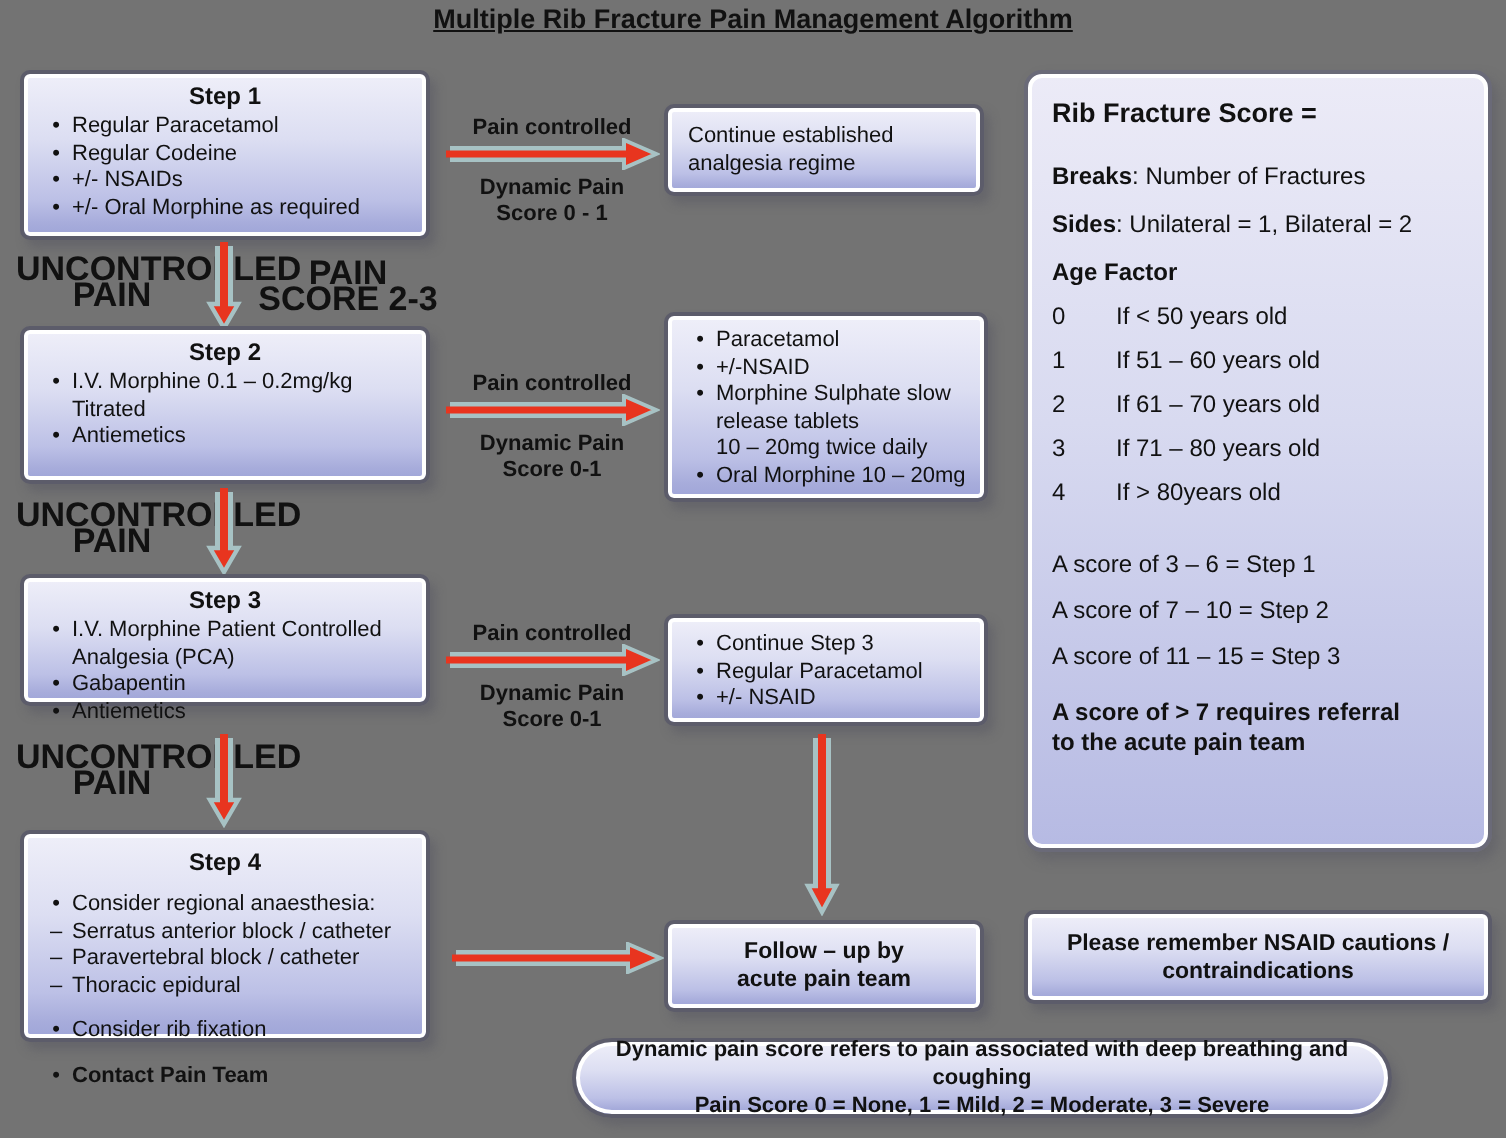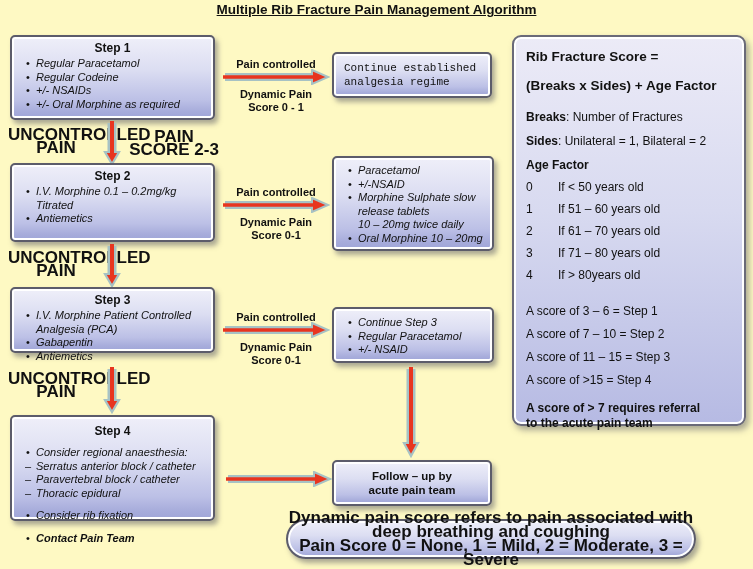--- a/index.html
+++ b/index.html
@@ -1,44 +1,44 @@
 <!DOCTYPE html>
 <html><head>
 <meta charset="utf-8">
 <style>
   html,body{margin:0;padding:0;background:#fff;}
-  .canvas{position:relative;width:753px;height:569px;background:#fef9c3;overflow:hidden;
+  .canvas{position:relative;width:753px;height:569px;background:#737373;overflow:hidden;
           font-family:"Liberation Sans","DejaVu Sans",sans-serif;color:#111;}
   .abs{position:absolute;}
 
   .title{top:2px;left:0;width:753px;text-align:center;font-size:13.5px;font-weight:bold;
          text-decoration:underline;}
 
   
   .box3d{border:2px solid #5c5c6a;border-radius:5px;
          background:linear-gradient(180deg,#efeff9 0%,#dcdef2 40%,#bcc0e6 78%,#a7acdb 92%,#9fa5d8 100%);
          box-shadow:3px 4px 5px rgba(90,90,100,.5), inset 0 0 0 2px #ffffff;
          box-sizing:border-box;}
   .panel{border:2px solid #6a6a78;border-radius:9px;
          background:linear-gradient(180deg,#ecebf7 0%,#d8daf0 45%,#b6bae3 100%);
          box-shadow:3px 4px 6px rgba(90,90,100,.5), inset 0 0 0 2px #ffffff;
          box-sizing:border-box;}
 
   .step-head{text-align:center;font-weight:bold;font-size:12px;padding-top:4px;}
   ul.blist{list-style:none;margin:2px 0 0 0;padding:0 6px 0 8px;font-size:11px;line-height:13.5px;}
   ul.blist li{display:flex;}
   ul.blist .mk{width:16px;flex:0 0 16px;text-align:center;}
-  ul.blist .tx{flex:1;white-space:pre-line;font-style:italic;}
+  ul.blist .tx{flex:1;white-space:pre-line;}
   .bold{font-weight:bold;}
   .sp{height:9px;}
 
   .clabel{font-weight:bold;font-size:17px;line-height:13px;text-align:center;}
   .alabel{font-weight:bold;font-size:11px;line-height:13px;text-align:center;white-space:pre-line;}
 
-  .mtext{font-size:11px;line-height:13.5px;padding:8px 6px 0 10px;white-space:pre-line;font-family:Liberation Mono, monospace;}
+  .mtext{font-size:11px;line-height:13.5px;padding:8px 6px 0 10px;white-space:pre-line;}
   .center-bold{display:flex;align-items:center;justify-content:center;text-align:center;
                font-weight:bold;font-size:11.5px;line-height:14px;white-space:pre-line;}
 
   
   .sp-inner{padding:12px 10px 0 12px;font-size:12px;}
   .formula{font-size:13.5px;font-weight:bold;line-height:16px;margin-bottom:13px;}
   .defline{margin-top:10px;font-size:12px;}
   .agehead{margin-top:10px;font-weight:bold;}
   .agerow{display:flex;margin-top:8px;}
   .agerow .num{width:32px;flex:0 0 32px;}
@@ -249,21 +249,20 @@
   </svg>
 
   <div class="abs box3d center-bold" style="left:332px;top:460px;width:160px;height:46px;">
     <div>Follow – up by
 acute pain team</div>
   </div>
 
   <div class="abs panel" style="left:512px;top:35px;width:234px;height:391px;">
     <div class="sp-inner">
       <div class="formula">Rib Fracture Score =</div>
-      <div class="formula">(Breaks x Sides) + Age Factor</div>
       <div class="defline" style="margin-top:16px;"><span class="bold">Breaks</span><span>: Number of Fractures</span></div>
       <div class="defline"><span class="bold">Sides</span><span>: Unilateral = 1, Bilateral = 2</span></div>
       <div class="agehead">Age Factor</div>
       <div class="agerow">
           <span class="num">0</span>
           <span>If &lt; 50 years old</span>
         </div>
       <div class="agerow">
           <span class="num">1</span>
           <span>If 51 – 60 years old</span>
@@ -276,25 +275,28 @@
           <span class="num">3</span>
           <span>If 71 – 80 years old</span>
         </div>
       <div class="agerow">
           <span class="num">4</span>
           <span>If &gt; 80years old</span>
         </div>
       <div class="scoreline" style="margin-top:22px;">A score of 3 – 6 = Step 1</div>
       <div class="scoreline">A score  of 7 – 10 = Step 2</div>
       <div class="scoreline">A score of 11 – 15 = Step 3</div>
-      <div class="scoreline">A score of &gt;15 = Step 4</div>
       <div class="refnote">A score of &gt; 7 requires referral
 to the acute pain team</div>
     </div>
   </div>
 
-
-  <div class="abs box3d center-bold" style="left:286px;top:519px;width:410px;height:40px;font-size:17px;border-radius:20px;">
+  <div class="abs box3d center-bold" style="left:512px;top:455px;width:234px;height:47px;">
+    <div>Please remember NSAID cautions /
+contraindications</div>
+  </div>
+
+  <div class="abs box3d center-bold" style="left:286px;top:519px;width:410px;height:40px;font-size:11px;border-radius:20px;">
     <div>Dynamic pain score refers to pain associated with deep breathing and coughing
 Pain Score 0 = None, 1 = Mild, 2 = Moderate, 3 = Severe</div>
   </div>
 
 </div>
 
 </body></html>

